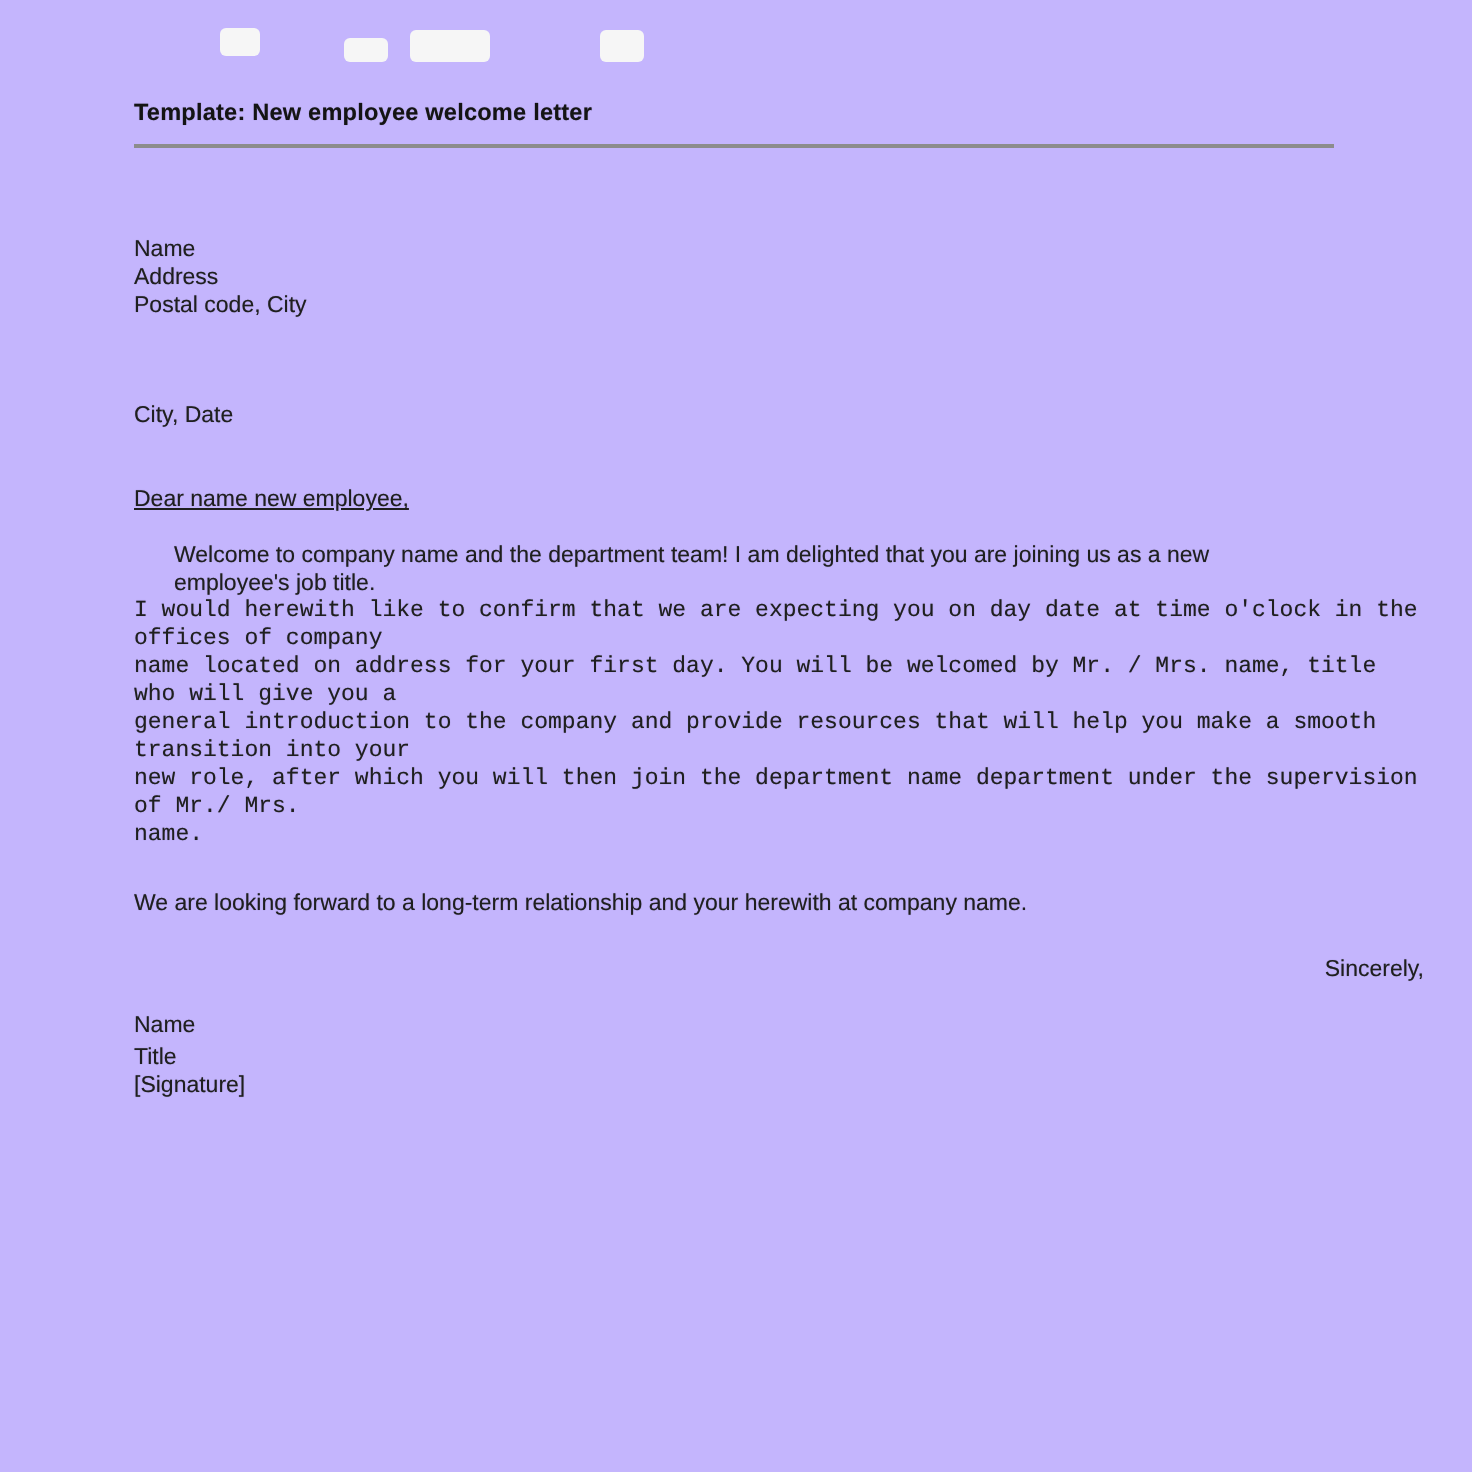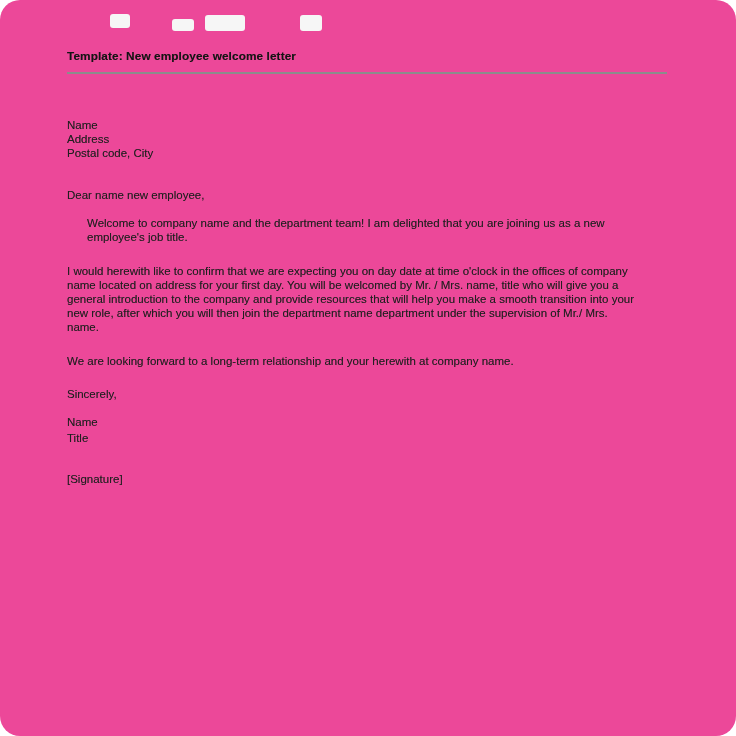--- a/index.html
+++ b/index.html
@@ -12,53 +12,52 @@
     height: 736px;
     font-family: "Liberation Sans", sans-serif;
   }
   .page {
     position: relative;
     width: 736px;
     height: 736px;
     box-sizing: border-box;
     padding: 49px 24px 0 67px;
     overflow: hidden;
-    background: #ec4899;
+    background: #c4b5fd;
     color: #1f1f1f;
     font-size: 11.5px;
     line-height: 14px;
     text-shadow: 0 0 0.4px rgba(30,30,30,0.45);
-    border-radius: 20px;
   }
   .doc-title {
     font-weight: bold;
     font-size: 11.8px;
     color: #141414;
     letter-spacing: 0.1px;
   }
   .rule {
     width: 600px;
     height: 2px;
     background: #8c8c8c;
     margin-top: 9px;
   }
   .block {
     white-space: pre-line;
   }
   .recipient   { margin-top: 44px; }
   .city-date   { margin-top: 41px; }
   .subject     { margin-top: 27px; }
-  .salutation  { margin-top: 28px; }
+  .salutation  { margin-top: 28px; text-decoration: underline; }
   .p1          { margin-top: 14px; margin-left: 20px; }
-  .p2          { margin-top: 20px; }
+  .p2          { margin-top: 0; font-family: Liberation Mono, monospace; }
   .p3          { margin-top: 20px; }
-  .closing     { margin-top: 19px; }
+  .closing     { margin-top: 19px; text-align: right; }
   .sig-name    { margin-top: 14px; }
   .sig-title   { margin-top: 2px; }
-  .signature   { margin-top: 27px; }
+  .signature   { }
   
   .artifact {
     position: absolute;
     background: #f6f6f6;
     border-radius: 3px;
   }
   .a1 { left: 110px; top: 14px; width: 20px; height: 14px; }
   .a2 { left: 172px; top: 19px; width: 22px; height: 12px; }
   .a3 { left: 205px; top: 15px; width: 40px; height: 16px; }
   .a4 { left: 300px; top: 15px; width: 22px; height: 16px; }
@@ -74,20 +73,21 @@
   <span class="artifact a4"></span>
 
   <div class="doc-title">Template: New employee welcome letter</div>
 
   <div class="rule"></div>
 
   <div class="block recipient">Name
 Address
 Postal code, City</div>
 
+  <div class="block city-date">City, Date</div>
 
 
   <div class="block salutation">Dear name new employee,</div>
 
   <div class="block p1">Welcome to company name and the department team! I am delighted that you are joining us as a new
 employee's job title.</div>
 
   <div class="block p2">I would herewith like to confirm that we are expecting you on day date at time o'clock in the offices of company
 name located on address for your first day. You will be welcomed by Mr. / Mrs. name, title who will give you a
 general introduction to the company and provide resources that will help you make a smooth transition into your

